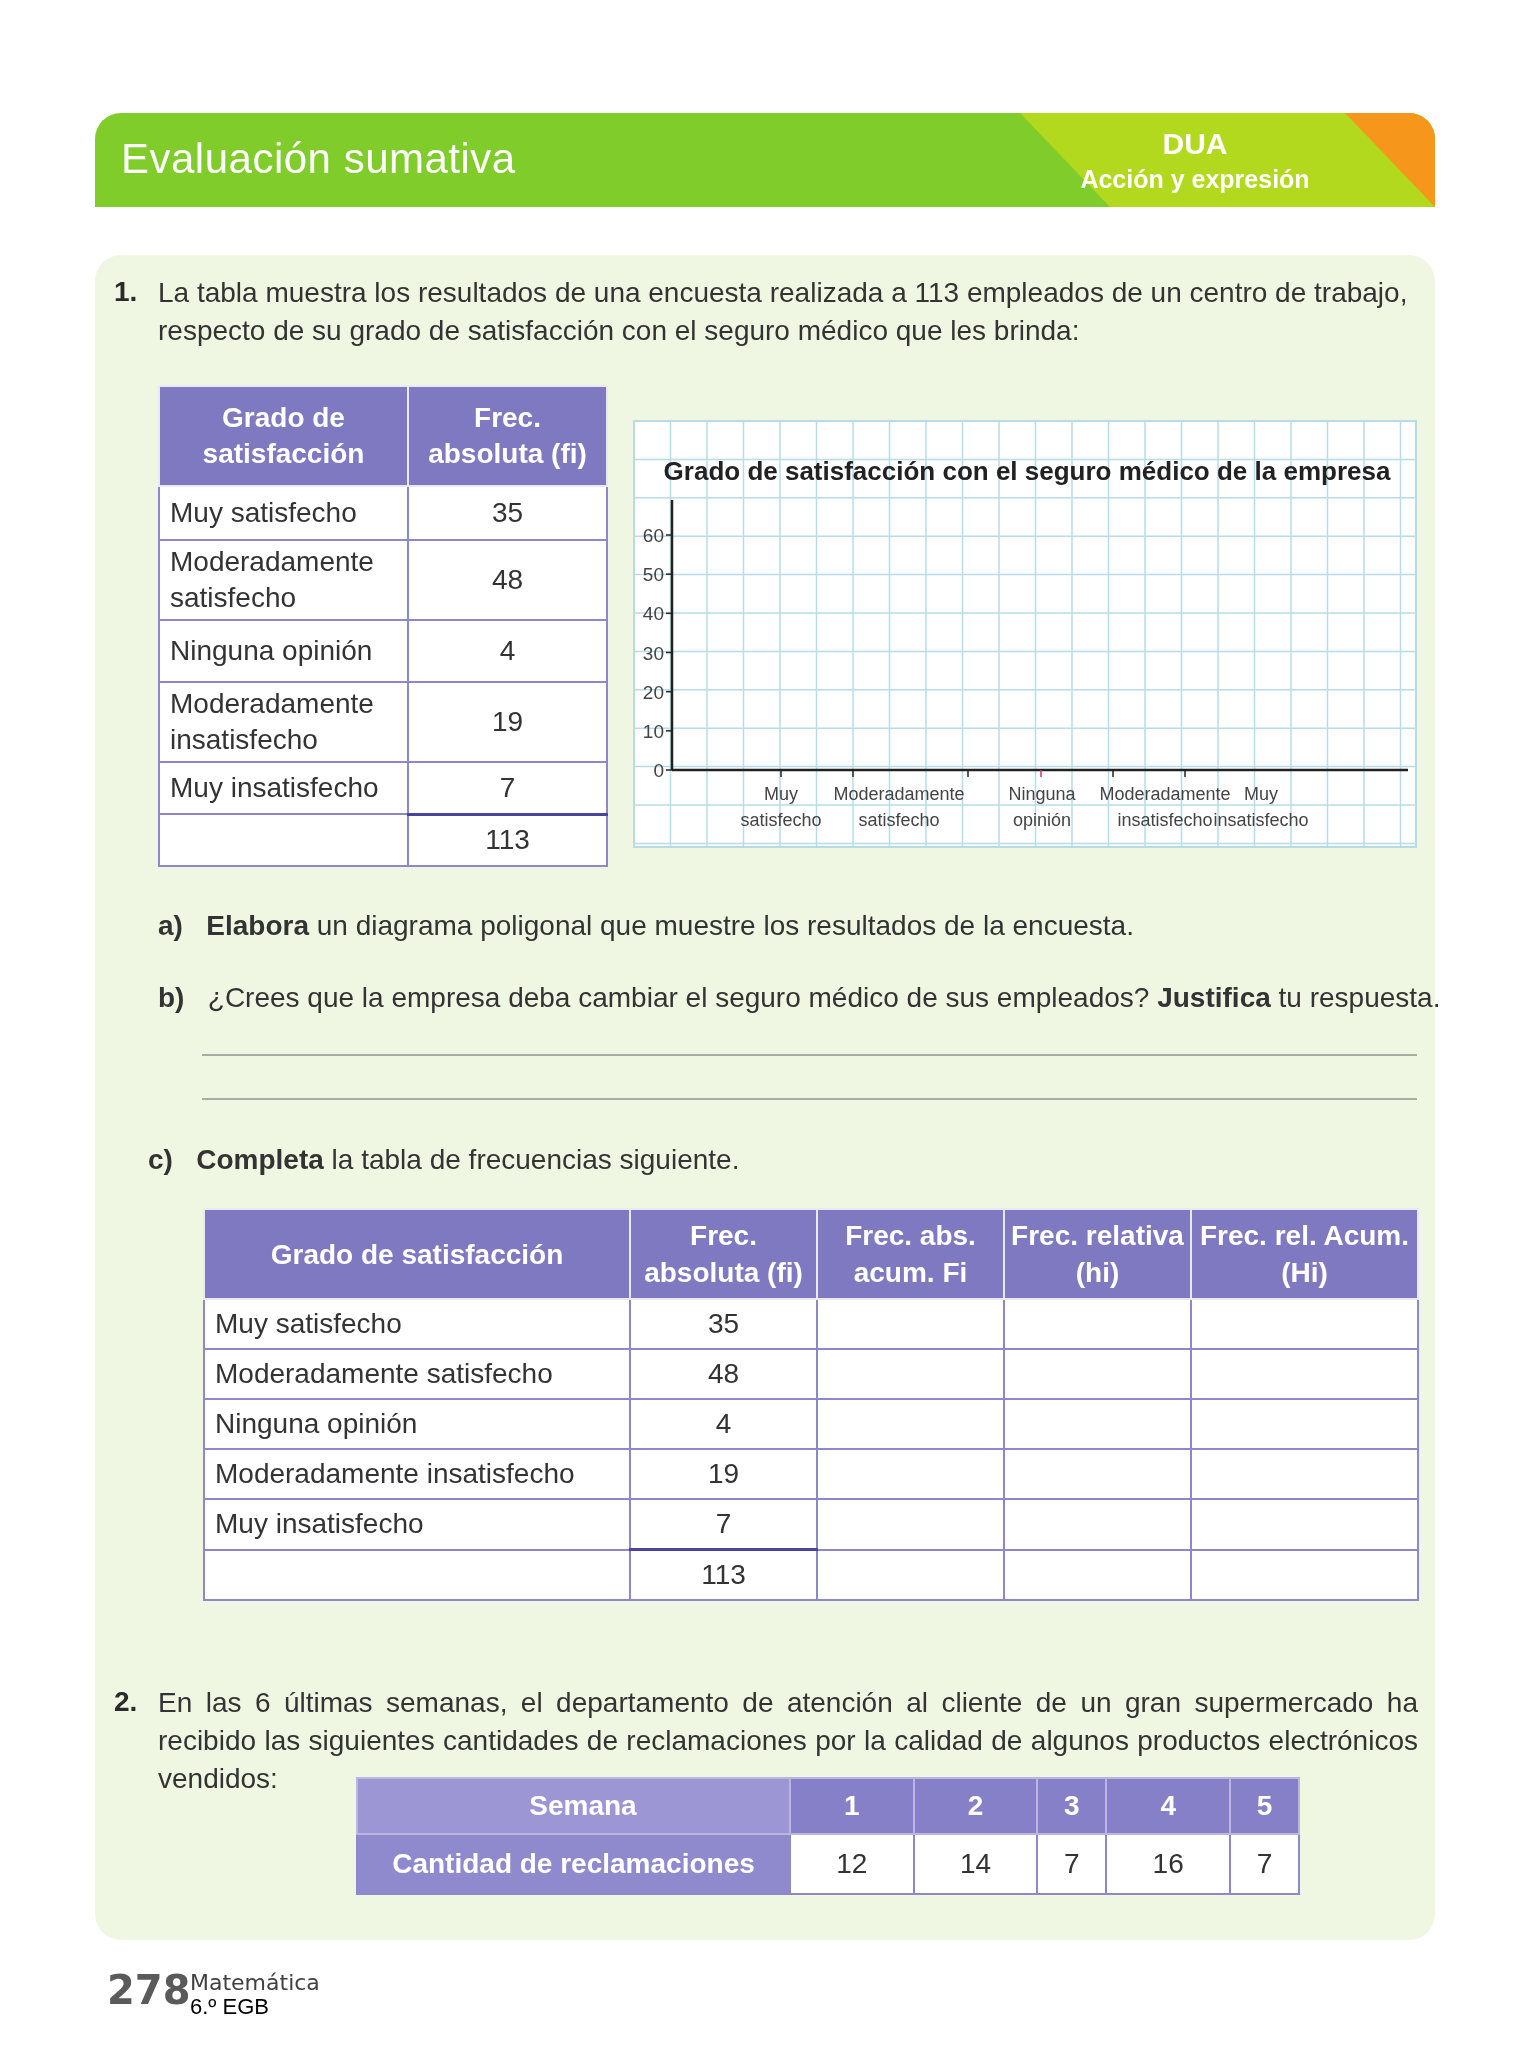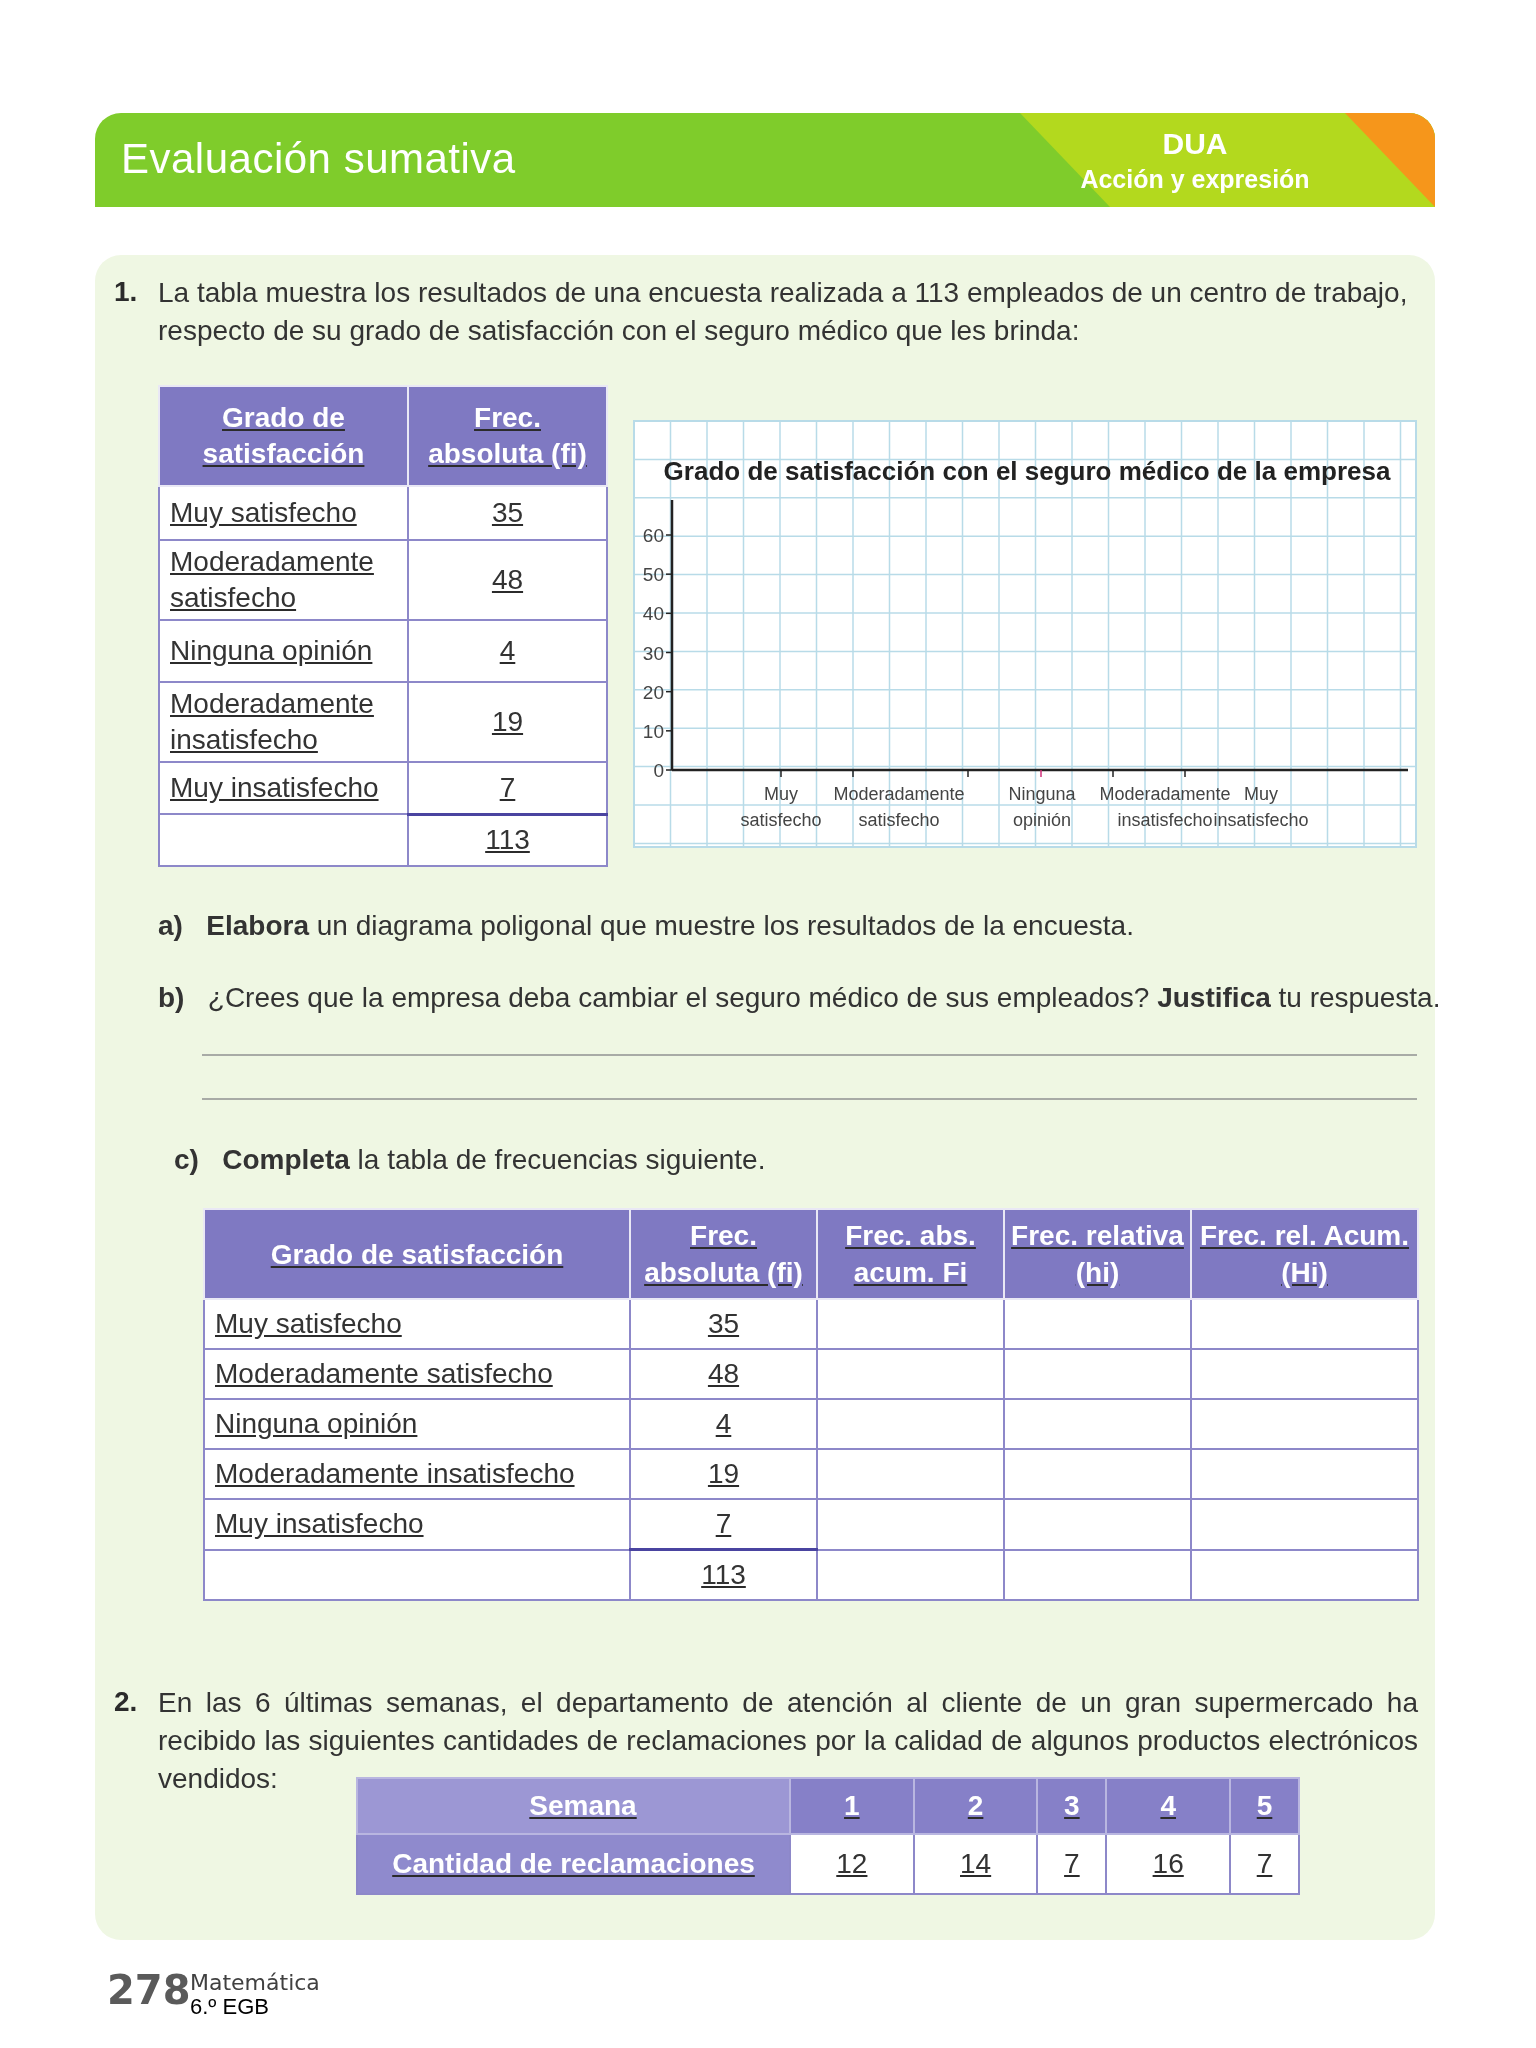--- a/index.html
+++ b/index.html
@@ -17,21 +17,21 @@
                     clip-path:polygon(0 0, 100% 0, 100% 100%); }
   #header .dua { position:absolute; right:110px; top:14px; width:260px; text-align:center; color:#fff; font-weight:bold; font-size:30px; }
   #header .dua-sub { position:absolute; right:110px; top:52px; width:260px; text-align:center; color:#fff; font-weight:bold; font-size:25px; }
 
   
   #panel { left:95px; top:255px; width:1340px; height:1685px; background:#eff7e3; border-radius:26px; }
 
   .q-num { font-weight:bold; font-size:28px; color:#2b2b2b; }
   .q-text { font-size:28px; line-height:38px; color:#333; }
 
-  table { border-collapse:collapse;text-decoration:underline; }
+  table { border-collapse:collapse; }
   .t1 { position:absolute; left:158px; top:385px; width:450px; }
   .t1 th { background:#7f79c2; color:#fff; font-size:28px; font-weight:bold; line-height:36px; padding:4px 6px; border:2px solid #e9e8f5; }
   .t1 td { background:#fff; border:2px solid #8d88c9; font-size:28px; color:#333; line-height:36px; padding:0 10px; }
   .t1 td.num { text-align:center; }
 
   
   #chart { left:633px; top:420px; width:784px; height:428px; }
 
   .tc { position:absolute; left:203px; top:1208px; width:1216px; }
   .tc th { background:#7f79c2; color:#fff; font-size:28px; font-weight:bold; line-height:37px; padding:4px 4px; border:2px solid #e9e8f5; }
@@ -183,21 +183,21 @@
 <div class="abs q-text" style="left:158px; top:907px;">
   <b>a)</b>&nbsp;&nbsp;
   <b>Elabora</b><span> un diagrama poligonal que muestre los resultados de la encuesta.</span>
 </div>
 <div class="abs q-text" style="left:158px; top:979px;">
   <b>b)</b>&nbsp;&nbsp;
   <span>¿Crees que la empresa deba cambiar el seguro médico de sus empleados? </span><b>Justifica</b><span> tu respuesta.</span>
 </div>
 <div class="answer-line" style="top:1054px;"></div>
 <div class="answer-line" style="top:1098px;"></div>
-<div class="abs q-text" style="left:174px; top:1141px;">
+<div class="abs q-text" style="left:148px; top:1141px;">
   <b>c)</b>&nbsp;&nbsp;
   <b>Completa</b><span> la tabla de frecuencias siguiente.</span>
 </div>
 
 <table class="tc">
   <thead>
     <tr style="height:90px;">
       <th style="width:416px;">Grado de satisfacción</th>
       <th style="width:177px;">Frec. absoluta (fi)</th>
       <th style="width:177px;">Frec. abs. acum. Fi</th>

